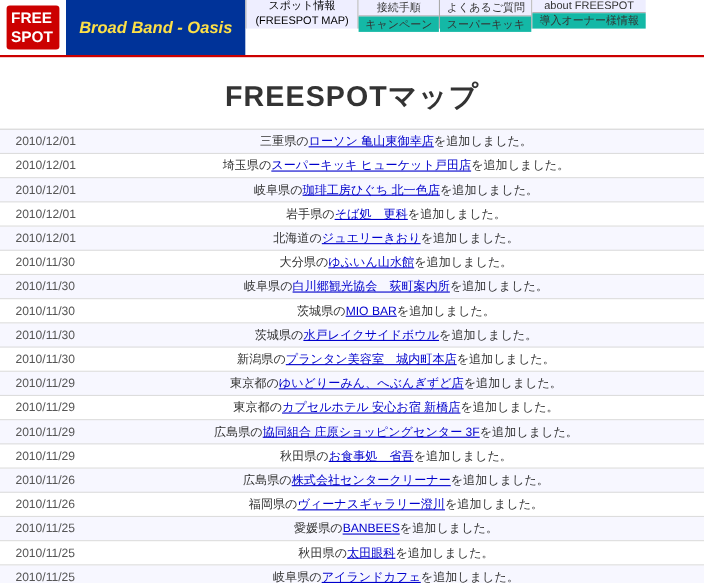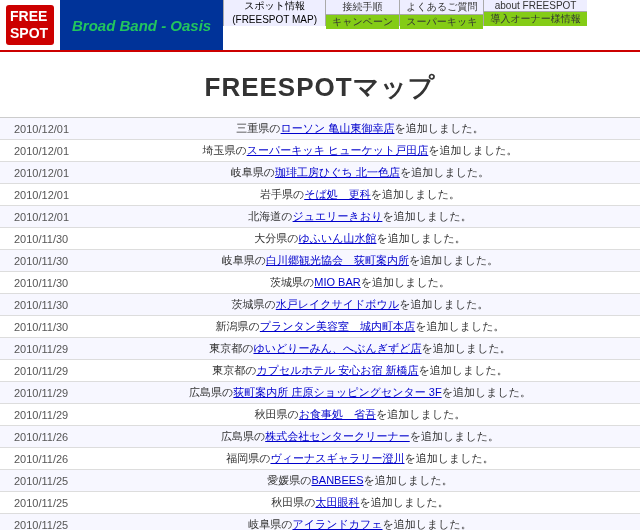--- a/index.html
+++ b/index.html
@@ -38,21 +38,21 @@
       border-radius: 3px;
       line-height: 1.2;
       width: 48px;
     }
 
     #brand-area {
       display: flex;
       align-items: center;
       background: #003399;
       padding: 0 12px;
-      color: #22c55e;
+      color: #fde047;
       font-size: 15px;
       font-weight: bold;
       font-style: italic;
       min-width: 160px;
     }
 
     #nav-area {
       display: flex;
       flex-direction: column;
       flex: 1;
@@ -132,21 +132,21 @@
       cursor: pointer;
       height: 26px;
       white-space: nowrap;
     }
 
     .nav-top-cell {
       background: #eef;
       border-bottom: 1px solid #aaa;
     }
     .nav-bot-cell {
-      background: #84cc16;
+      background: #14b8a6;
     }
 
     .nav-combined {
       display: flex;
       flex-direction: column;
       border-left: 1px solid #aaa;
       justify-content: center;
       align-items: center;
       padding: 0 8px;
       cursor: pointer;
@@ -239,21 +239,21 @@
       <tr>
         <td class="date-cell">2010/11/29</td>
         <td class="info-cell">東京都の<a href="#">ゆいどりーみん、へぶんぎずど店</a>を追加しました。</td>
       </tr>
       <tr>
         <td class="date-cell">2010/11/29</td>
         <td class="info-cell">東京都の<a href="#">カプセルホテル 安心お宿 新橋店</a>を追加しました。</td>
       </tr>
       <tr>
         <td class="date-cell">2010/11/29</td>
-        <td class="info-cell">広島県の<a href="#">荻町案内所 庄原ショッピングセンター 3F</a>を追加しました。</td>
+        <td class="info-cell">広島県の<a href="#">協同組合 庄原ショッピングセンター 3F</a>を追加しました。</td>
       </tr>
       <tr>
         <td class="date-cell">2010/11/29</td>
         <td class="info-cell">秋田県の<a href="#">お食事処　省吾</a>を追加しました。</td>
       </tr>
       <tr>
         <td class="date-cell">2010/11/26</td>
         <td class="info-cell">広島県の<a href="#">株式会社センタークリーナー</a>を追加しました。</td>
       </tr>
       <tr>

